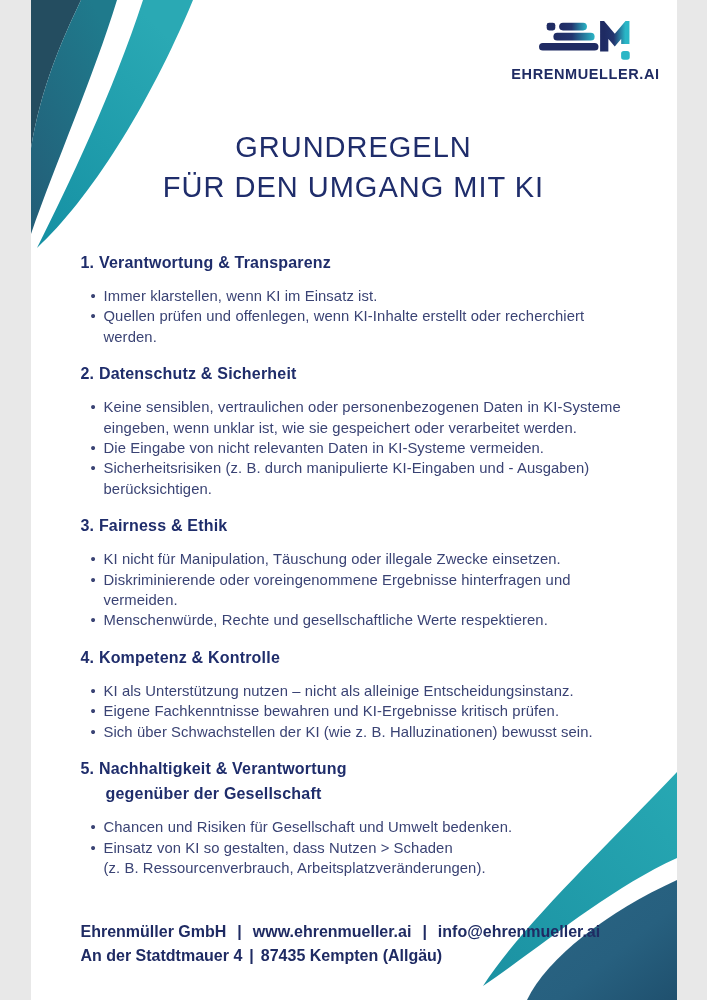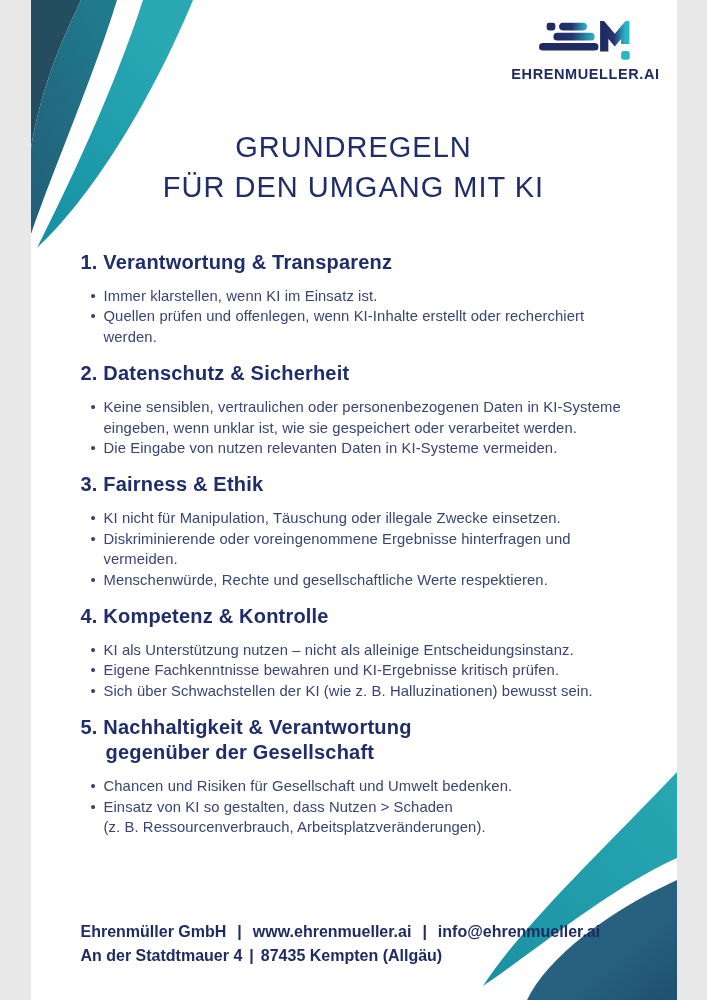--- a/index.html
+++ b/index.html
@@ -25,21 +25,21 @@
     position:absolute; top:127px; left:0; width:100%; margin:0;
     text-align:center; font-size:29px; line-height:40px; font-weight:normal;
     letter-spacing:1px; color:#1f2d6b;
   }
   .title span { display:block; }
 
   
   .content { position:absolute; top:250px; left:50px; right:38px; }
   .section + .section { margin-top:14px; }
   .section-heading {
-    margin:0; font-size:20px; line-height:25px; font-weight:bold;
+    margin:0; font-size:16px; line-height:25px; font-weight:bold;
     color:#1f2d6b; letter-spacing:0.2px;
   }
   .h2-line { display:block; }
   .h2-indent { padding-left:25px; }
 
   .bullets { list-style:none; margin:11px 0 0 0; padding:0; }
   .bullets li {
     position:relative; padding-left:23px;
     font-size:14.8px; line-height:20.4px; color:#3a4374; letter-spacing:0.1px;
   }
@@ -134,22 +134,26 @@
     </section>
 
     <section class="section">
       <h2 class="section-heading">2. Datenschutz &amp; Sicherheit</h2>
       <ul class="bullets">
         <li>
           <span class="bline">Keine sensiblen, vertraulichen oder personenbezogenen Daten in KI-Systeme</span>
           <span class="bline">eingeben, wenn unklar ist, wie sie gespeichert oder verarbeitet werden.</span>
         </li>
         <li>
-            <span class="bline">Die Eingabe von nutzen relevanten Daten in KI-Systeme vermeiden.</span>
-          </li>
+            <span class="bline">Die Eingabe von nicht relevanten Daten in KI-Systeme vermeiden.</span>
+          </li>
+        <li>
+          <span class="bline">Sicherheitsrisiken (z. B. durch manipulierte KI-Eingaben und - Ausgaben)</span>
+          <span class="bline">berücksichtigen.</span>
+        </li>
       </ul>
     </section>
 
     <section class="section">
       <h2 class="section-heading">3. Fairness &amp; Ethik</h2>
       <ul class="bullets">
         <li>
             <span class="bline">KI nicht für Manipulation, Täuschung oder illegale Zwecke einsetzen.</span>
           </li>
         <li>

